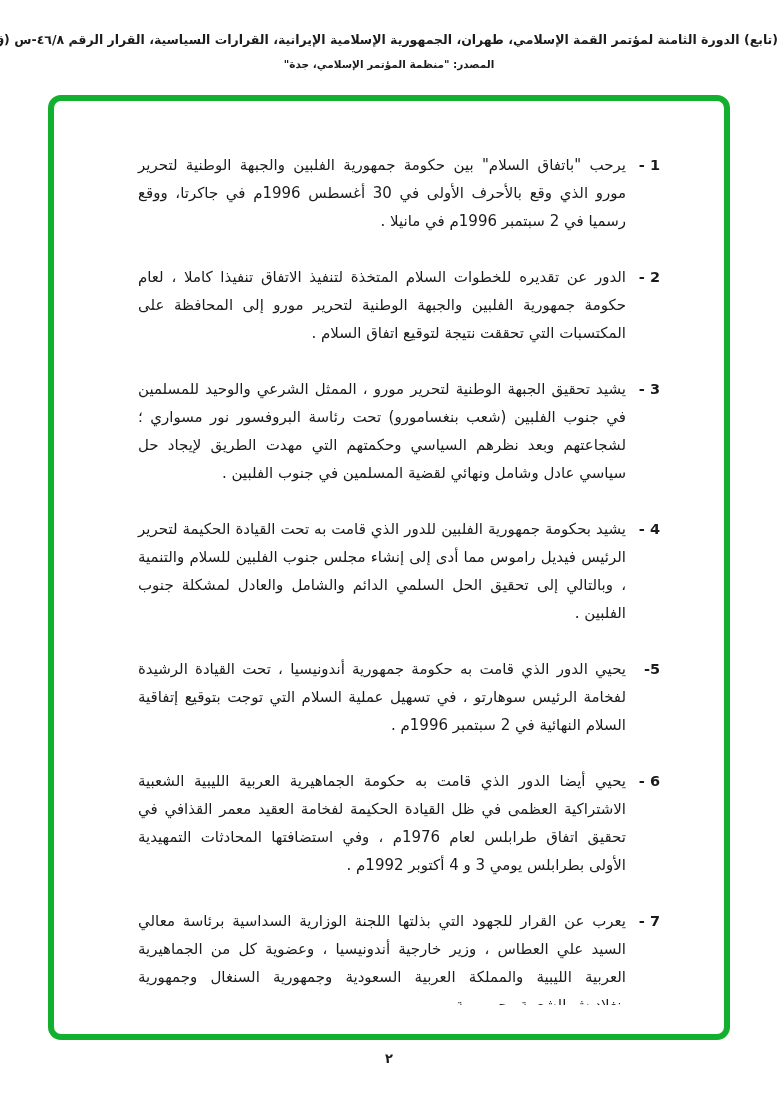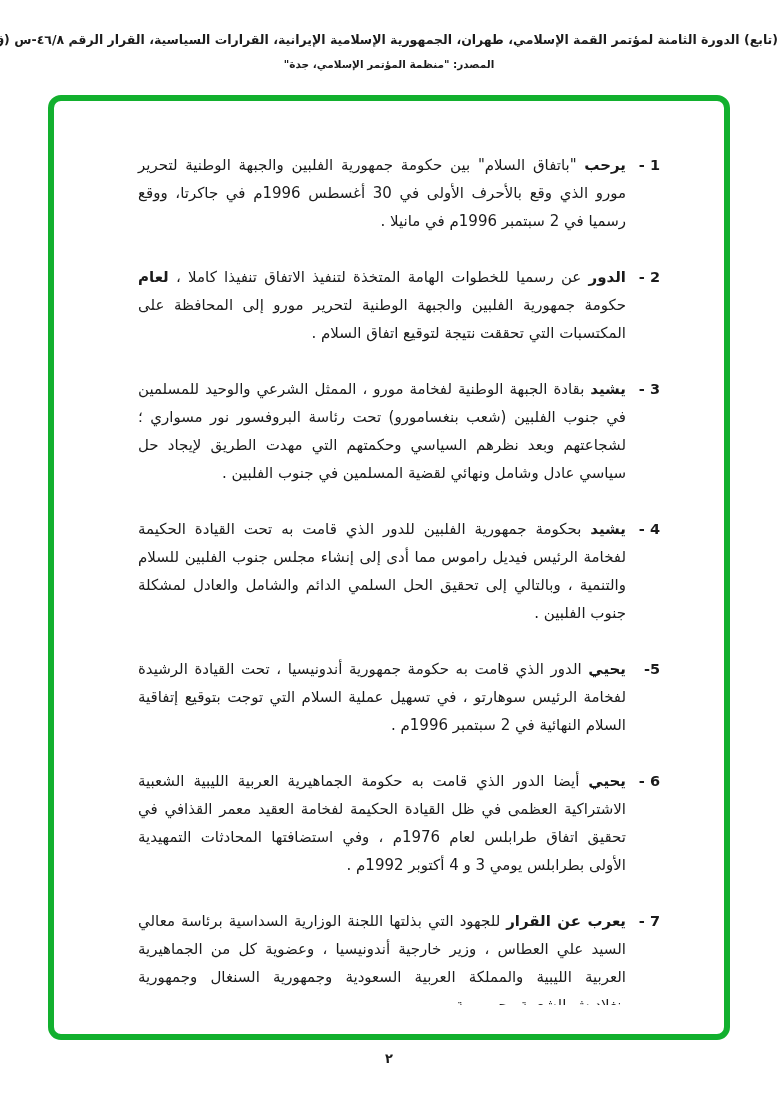--- a/index.html
+++ b/index.html
@@ -43,21 +43,21 @@
     margin-bottom:28px;
   }
   .marker {
     flex:0 0 34px;
     font-size:14.5px; font-weight:bold;
     text-align:right;
     white-space:nowrap;
   }
   .itext { flex:1; }
   .itext.clipped { max-height:98px; overflow:hidden; }
-  .lead { font-weight:bold; }
+  .lead { font-weight:normal; }
 
   .page-number {
     position:absolute; top:1051px; left:0; right:0;
     text-align:center; font-size:13px; font-weight:bold;
   }
 </style>
 </head>
 <body>
 
 <div class="page">
@@ -67,29 +67,29 @@
   <div class="header-line2">المصدر:  "منظمة المؤتمر الإسلامي، جدة"</div>
 
   <div class="green-box" id="green-box" style="border-color: rgb(18, 176, 46);">
     <div class="box-content" id="items">
         <div class="item">
           <div class="marker">1 -</div>
           <div class="itext"><span class="lead">يرحب</span><span class="body"> "باتفاق السلام" بين حكومة جمهورية الفلبين والجبهة الوطنية لتحرير مورو الذي وقع بالأحرف الأولى في 30 أغسطس 1996م في جاكرتا، ووقع رسميا في 2 سبتمبر 1996م في مانيلا .</span></div>
         </div>
         <div class="item">
           <div class="marker">2 -</div>
-          <div class="itext"><span class="lead">الدور</span><span class="body"> عن رسميا للخطوات الهامة المتخذة لتنفيذ الاتفاق تنفيذا كاملا ، </span><span class="lead">لعام</span><span class="body"> حكومة جمهورية الفلبين والجبهة الوطنية لتحرير مورو إلى المحافظة على المكتسبات التي تحققت نتيجة لتوقيع اتفاق السلام .</span></div>
+          <div class="itext"><span class="lead">الدور</span><span class="body"> عن تقديره للخطوات السلام المتخذة لتنفيذ الاتفاق تنفيذا كاملا ، </span><span class="lead">لعام</span><span class="body"> حكومة جمهورية الفلبين والجبهة الوطنية لتحرير مورو إلى المحافظة على المكتسبات التي تحققت نتيجة لتوقيع اتفاق السلام .</span></div>
         </div>
         <div class="item">
           <div class="marker">3 -</div>
-          <div class="itext"><span class="lead">يشيد</span><span class="body"> بقادة الجبهة الوطنية لفخامة مورو ، الممثل الشرعي والوحيد للمسلمين في جنوب الفلبين (شعب بنغسامورو) تحت رئاسة البروفسور نور مسواري ؛ لشجاعتهم وبعد نظرهم السياسي وحكمتهم التي مهدت الطريق لإيجاد حل سياسي عادل وشامل ونهائي لقضية المسلمين في جنوب الفلبين .</span></div>
+          <div class="itext"><span class="lead">يشيد</span><span class="body"> تحقيق الجبهة الوطنية لتحرير مورو ، الممثل الشرعي والوحيد للمسلمين في جنوب الفلبين (شعب بنغسامورو) تحت رئاسة البروفسور نور مسواري ؛ لشجاعتهم وبعد نظرهم السياسي وحكمتهم التي مهدت الطريق لإيجاد حل سياسي عادل وشامل ونهائي لقضية المسلمين في جنوب الفلبين .</span></div>
         </div>
         <div class="item">
           <div class="marker">4 -</div>
-          <div class="itext"><span class="lead">يشيد</span><span class="body"> بحكومة جمهورية الفلبين للدور الذي قامت به تحت القيادة الحكيمة لفخامة الرئيس فيديل راموس مما أدى إلى إنشاء مجلس جنوب الفلبين للسلام والتنمية ، وبالتالي إلى تحقيق الحل السلمي الدائم والشامل والعادل لمشكلة جنوب الفلبين .</span></div>
+          <div class="itext"><span class="lead">يشيد</span><span class="body"> بحكومة جمهورية الفلبين للدور الذي قامت به تحت القيادة الحكيمة لتحرير الرئيس فيديل راموس مما أدى إلى إنشاء مجلس جنوب الفلبين للسلام والتنمية ، وبالتالي إلى تحقيق الحل السلمي الدائم والشامل والعادل لمشكلة جنوب الفلبين .</span></div>
         </div>
         <div class="item">
           <div class="marker">5-</div>
           <div class="itext"><span class="lead">يحيي</span><span class="body"> الدور الذي قامت به حكومة جمهورية أندونيسيا ، تحت القيادة الرشيدة لفخامة الرئيس سوهارتو ، في تسهيل عملية السلام التي توجت بتوقيع إتفاقية السلام النهائية في 2 سبتمبر 1996م .</span></div>
         </div>
         <div class="item">
           <div class="marker">6 -</div>
           <div class="itext"><span class="lead">يحيي</span><span class="body"> أيضا الدور الذي قامت به حكومة الجماهيرية العربية الليبية الشعبية الاشتراكية العظمى في ظل القيادة الحكيمة لفخامة العقيد معمر القذافي في تحقيق اتفاق طرابلس لعام 1976م ، وفي استضافتها المحادثات التمهيدية الأولى بطرابلس يومي 3 و 4 أكتوبر 1992م .</span></div>
         </div>
         <div class="item">

